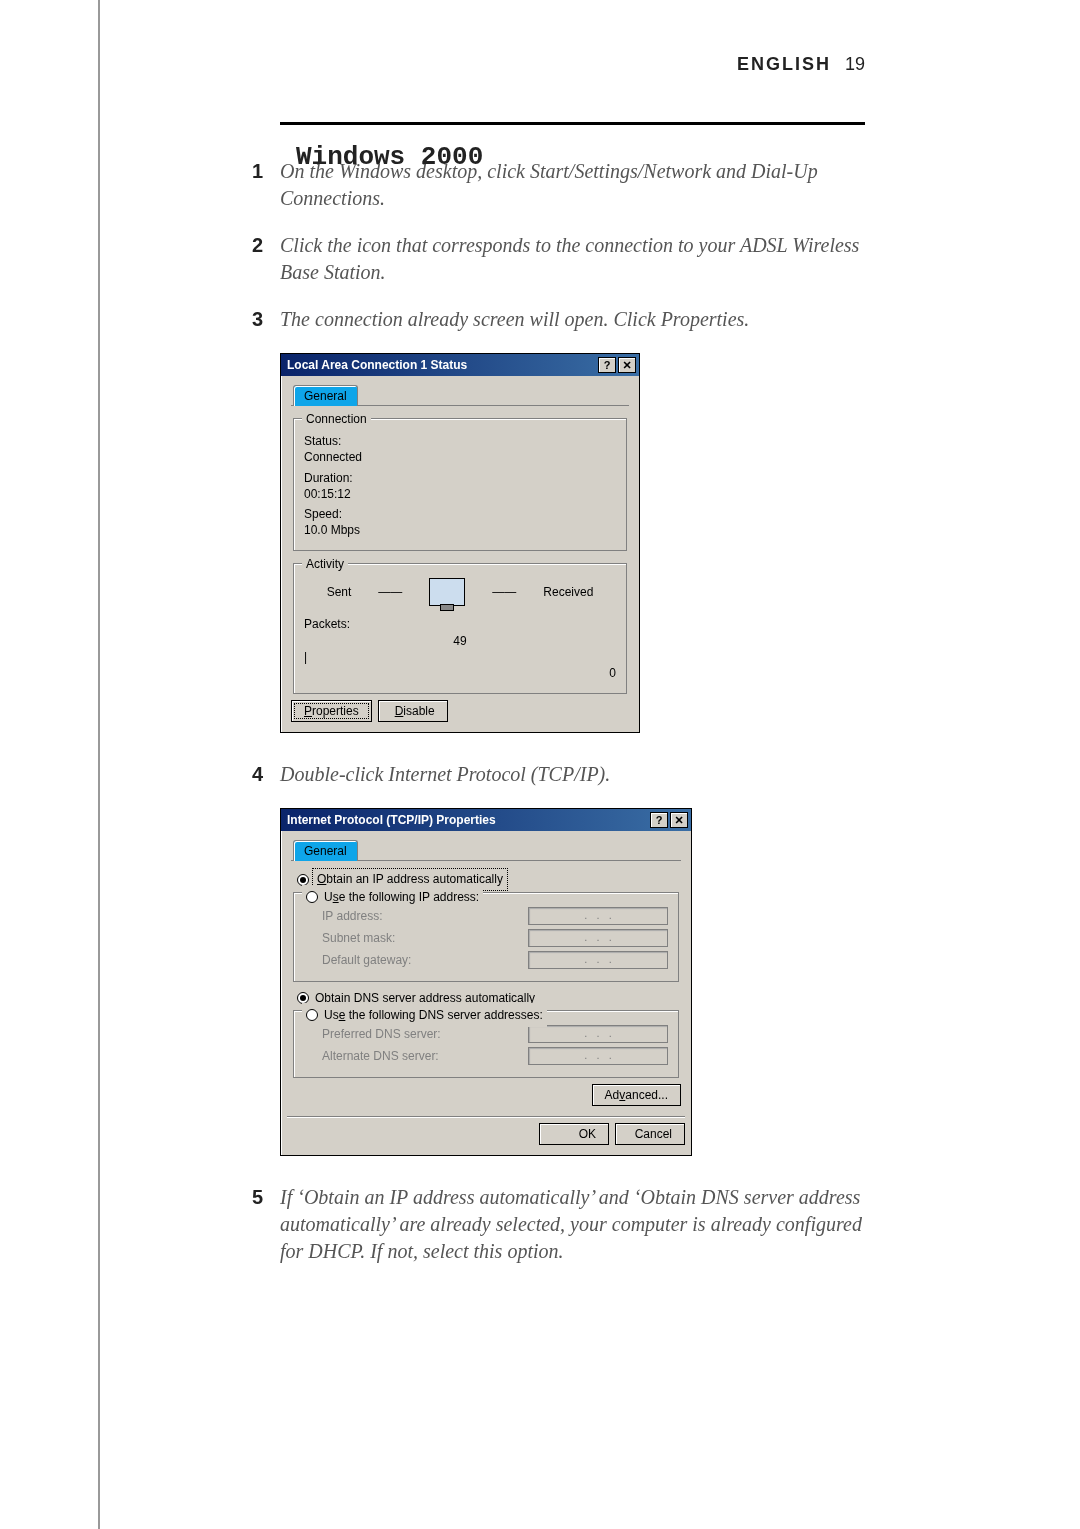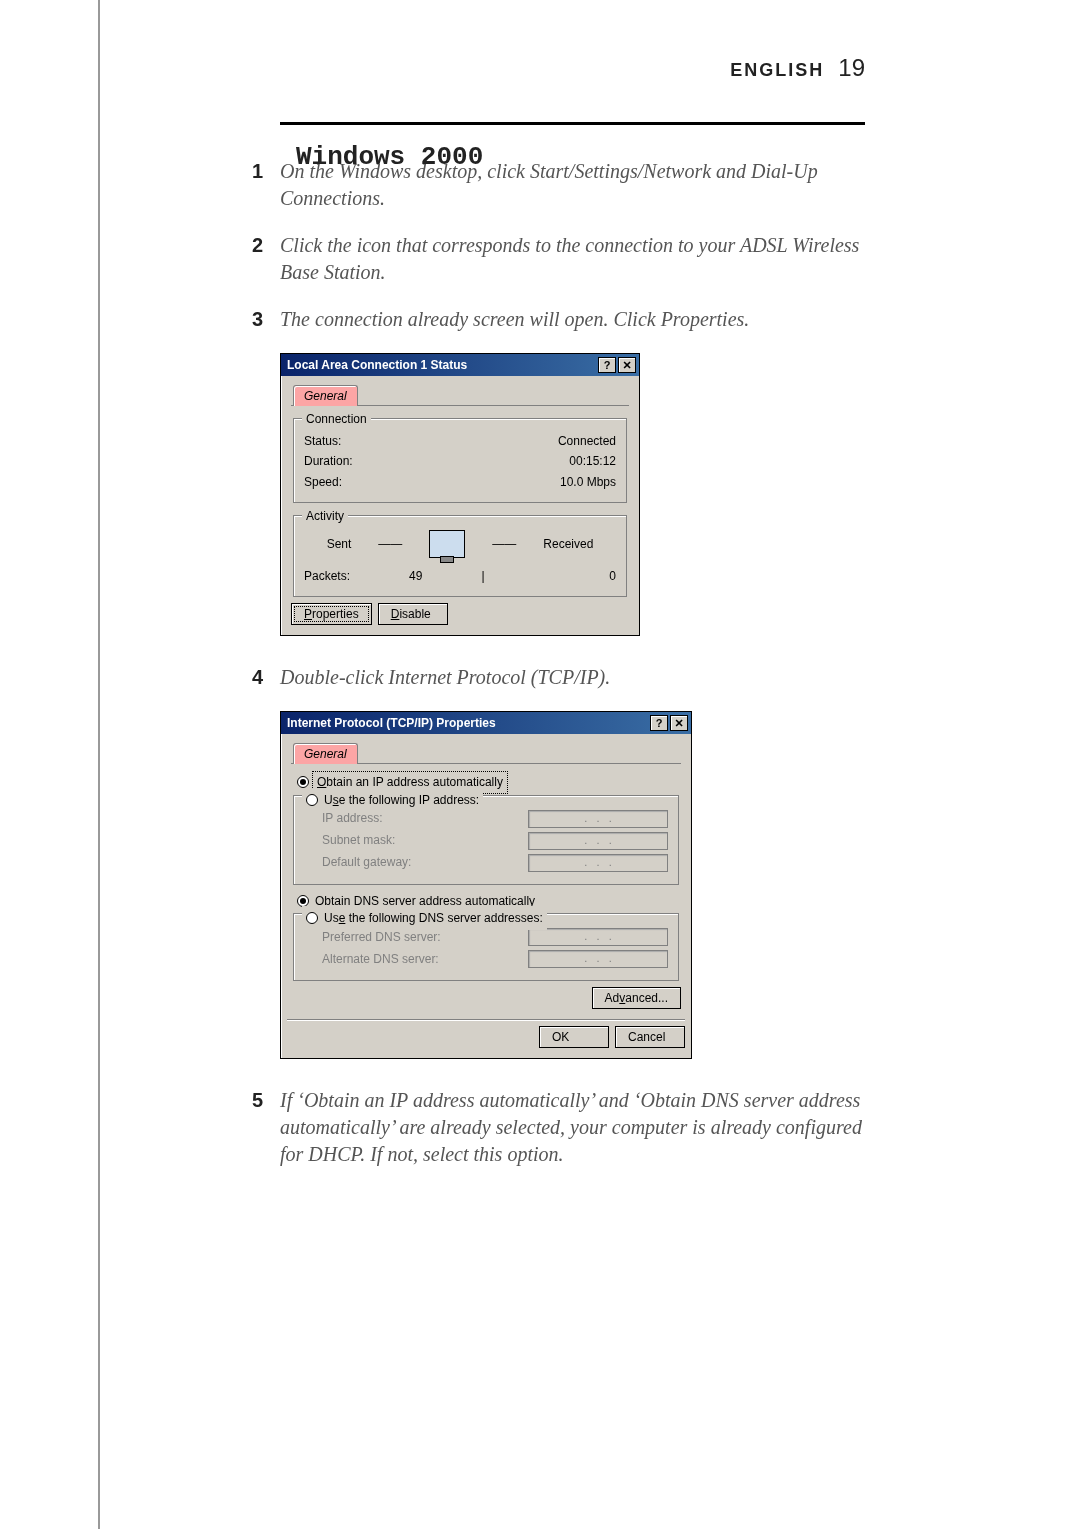--- a/index.html
+++ b/index.html
@@ -15,21 +15,21 @@
   
   .header-line {
     position: absolute;
     left: 280px; right: 215px; top: 54px;
     display: flex; justify-content: flex-end; align-items: baseline;
     font-family: Arial, Helvetica, sans-serif;
   }
   .header-line .lang {
     font-weight: 700; letter-spacing: 2px; font-size: 18px; color: #222;
   }
-  .header-line .pgno { font-size: 24px; color: #222; margin-left: 14px; font-weight: 400; }
+  .header-line .pgno { font-size: 18px; color: #222; margin-left: 14px; font-weight: 400; }
   .left-rule {
     position: absolute;
     left: 98px; top: 0; bottom: 0;
     border-left: 2px solid #999;
   }
   .section-rule {
     position: absolute;
     left: 280px; right: 215px; top: 122px;
     border-top: 3px solid #000;
   }
@@ -84,54 +84,54 @@
   .tabstrip { display: flex; border-bottom: 1px solid #808080; padding-left: 2px; }
   .tab {
     border: 1px solid #808080; border-bottom: none;
     background: #d4d0c8;
     padding: 2px 10px;
     font-size: 12px;
     border-top-left-radius: 3px; border-top-right-radius: 3px;
     position: relative; top: 1px;
     box-shadow: inset 1px 1px 0 #fff;
   }
-  .tab.active { background: #fca5a5; font-style: italic; }
+  .tab.active { background: #0ea5e9; }
   .groupbox {
     border: 1px solid #808080;
     box-shadow: inset 1px 1px 0 #fff;
     margin: 12px 2px 6px;
     padding: 10px 10px 8px;
     position: relative;
   }
   .groupbox > .legend {
     position: absolute; top: -8px; left: 8px;
     background: #d4d0c8;
     padding: 0 4px;
     font-size: 12px;
   }
-  .row { display: flex; justify-content: space-between; margin: 4px 0; font-size: 12px; }
+  .row { display: flex; justify-content: space-between; margin: 4px 0; font-size: 12px; flex-direction: column; }
   .activity-diagram { display: flex; align-items: center; justify-content: center; gap: 27px; margin: 4px 0 10px; font-size: 12px; }
   .monitor-icon {
     width: 36px; height: 28px;
     border: 1px solid #000;
     background: #cde; position: relative;
   }
   .monitor-icon:after {
     content: ""; position: absolute;
     left: 10px; right: 10px; bottom: -6px; height: 5px;
     background: #888; border: 1px solid #000;
   }
   .btn {
     border: 1px solid #000;
     box-shadow: inset 1px 1px 0 #fff;
     background: #d4d0c8;
     padding: 2px 12px;
     font-size: 12px;
     min-width: 70px;
-    text-align: left;
+    text-align: right;
   }
   .btn.default { outline: 1px dotted #000; outline-offset: -4px; }
   .btnrow { display: flex; gap: 6px; margin-top: 6px; }
   .btnrow.right { justify-content: flex-end; }
   .radio { display: flex; align-items: center; gap: 6px; font-size: 12px; margin: 4px 0; }
   .radio .dot {
     width: 12px; height: 12px; border-radius: 50%;
     border: 1px solid #000;
     background: #fff;
     display: inline-flex; align-items: center; justify-content: center;

